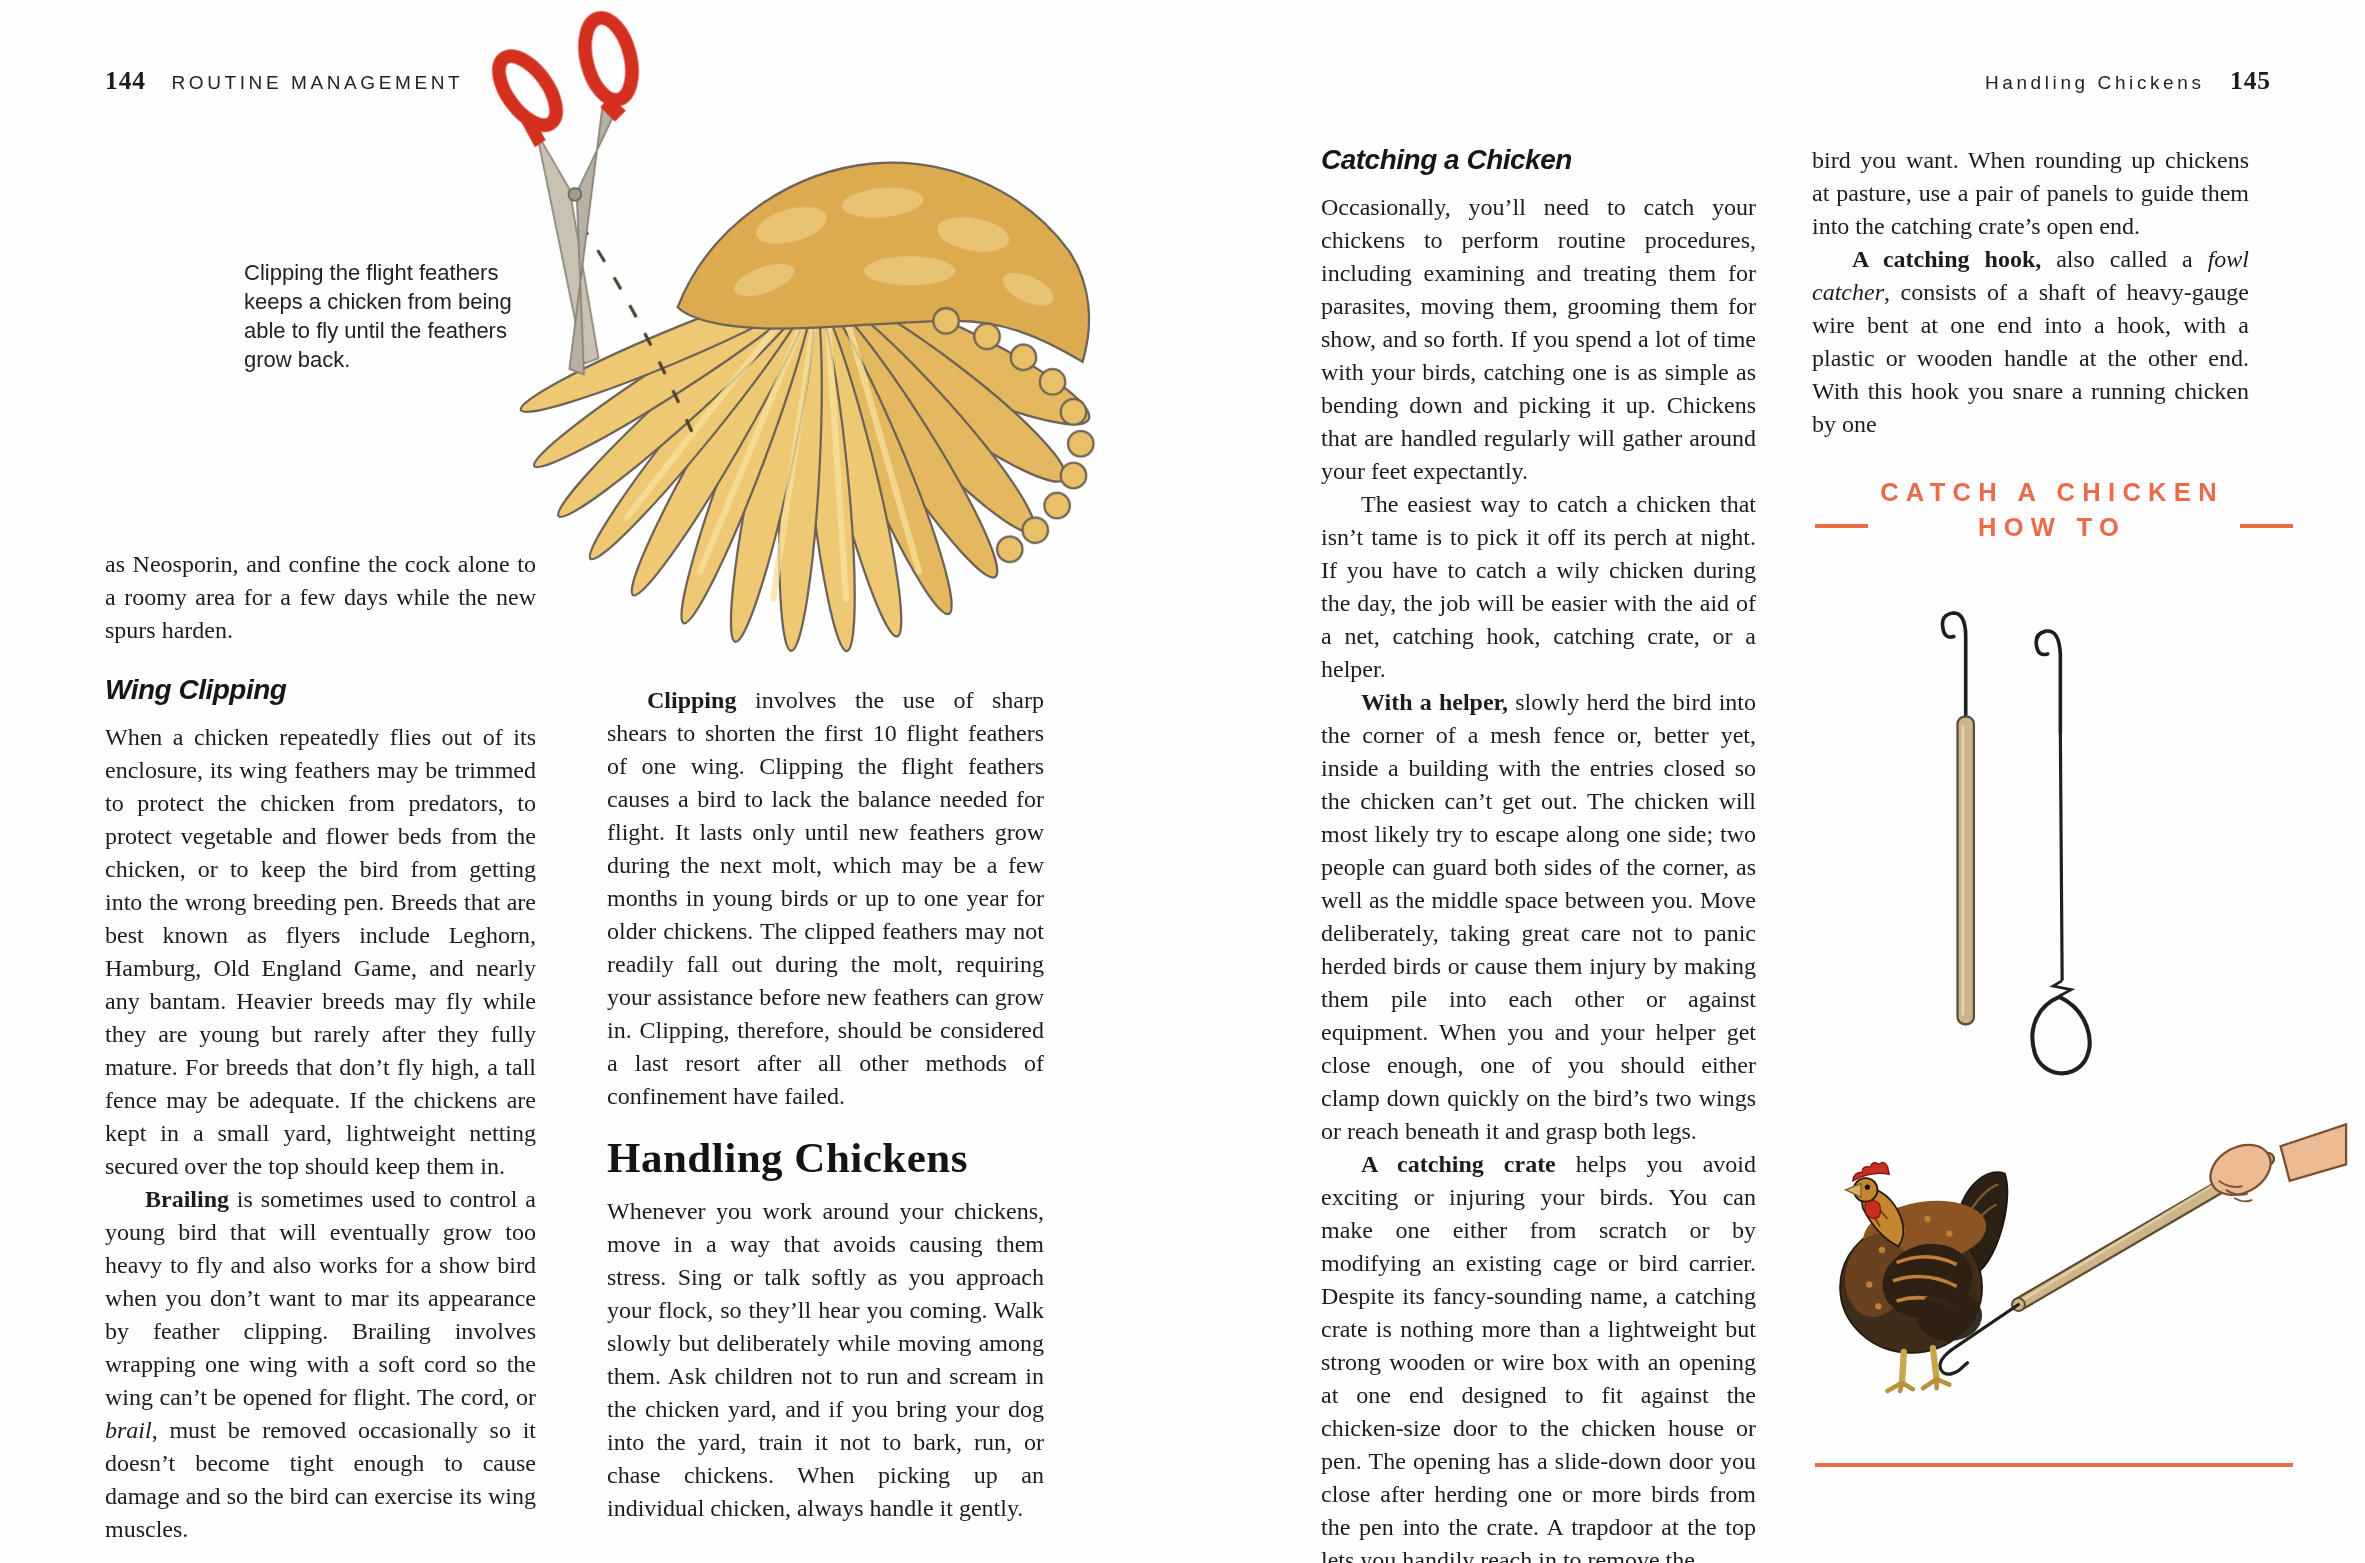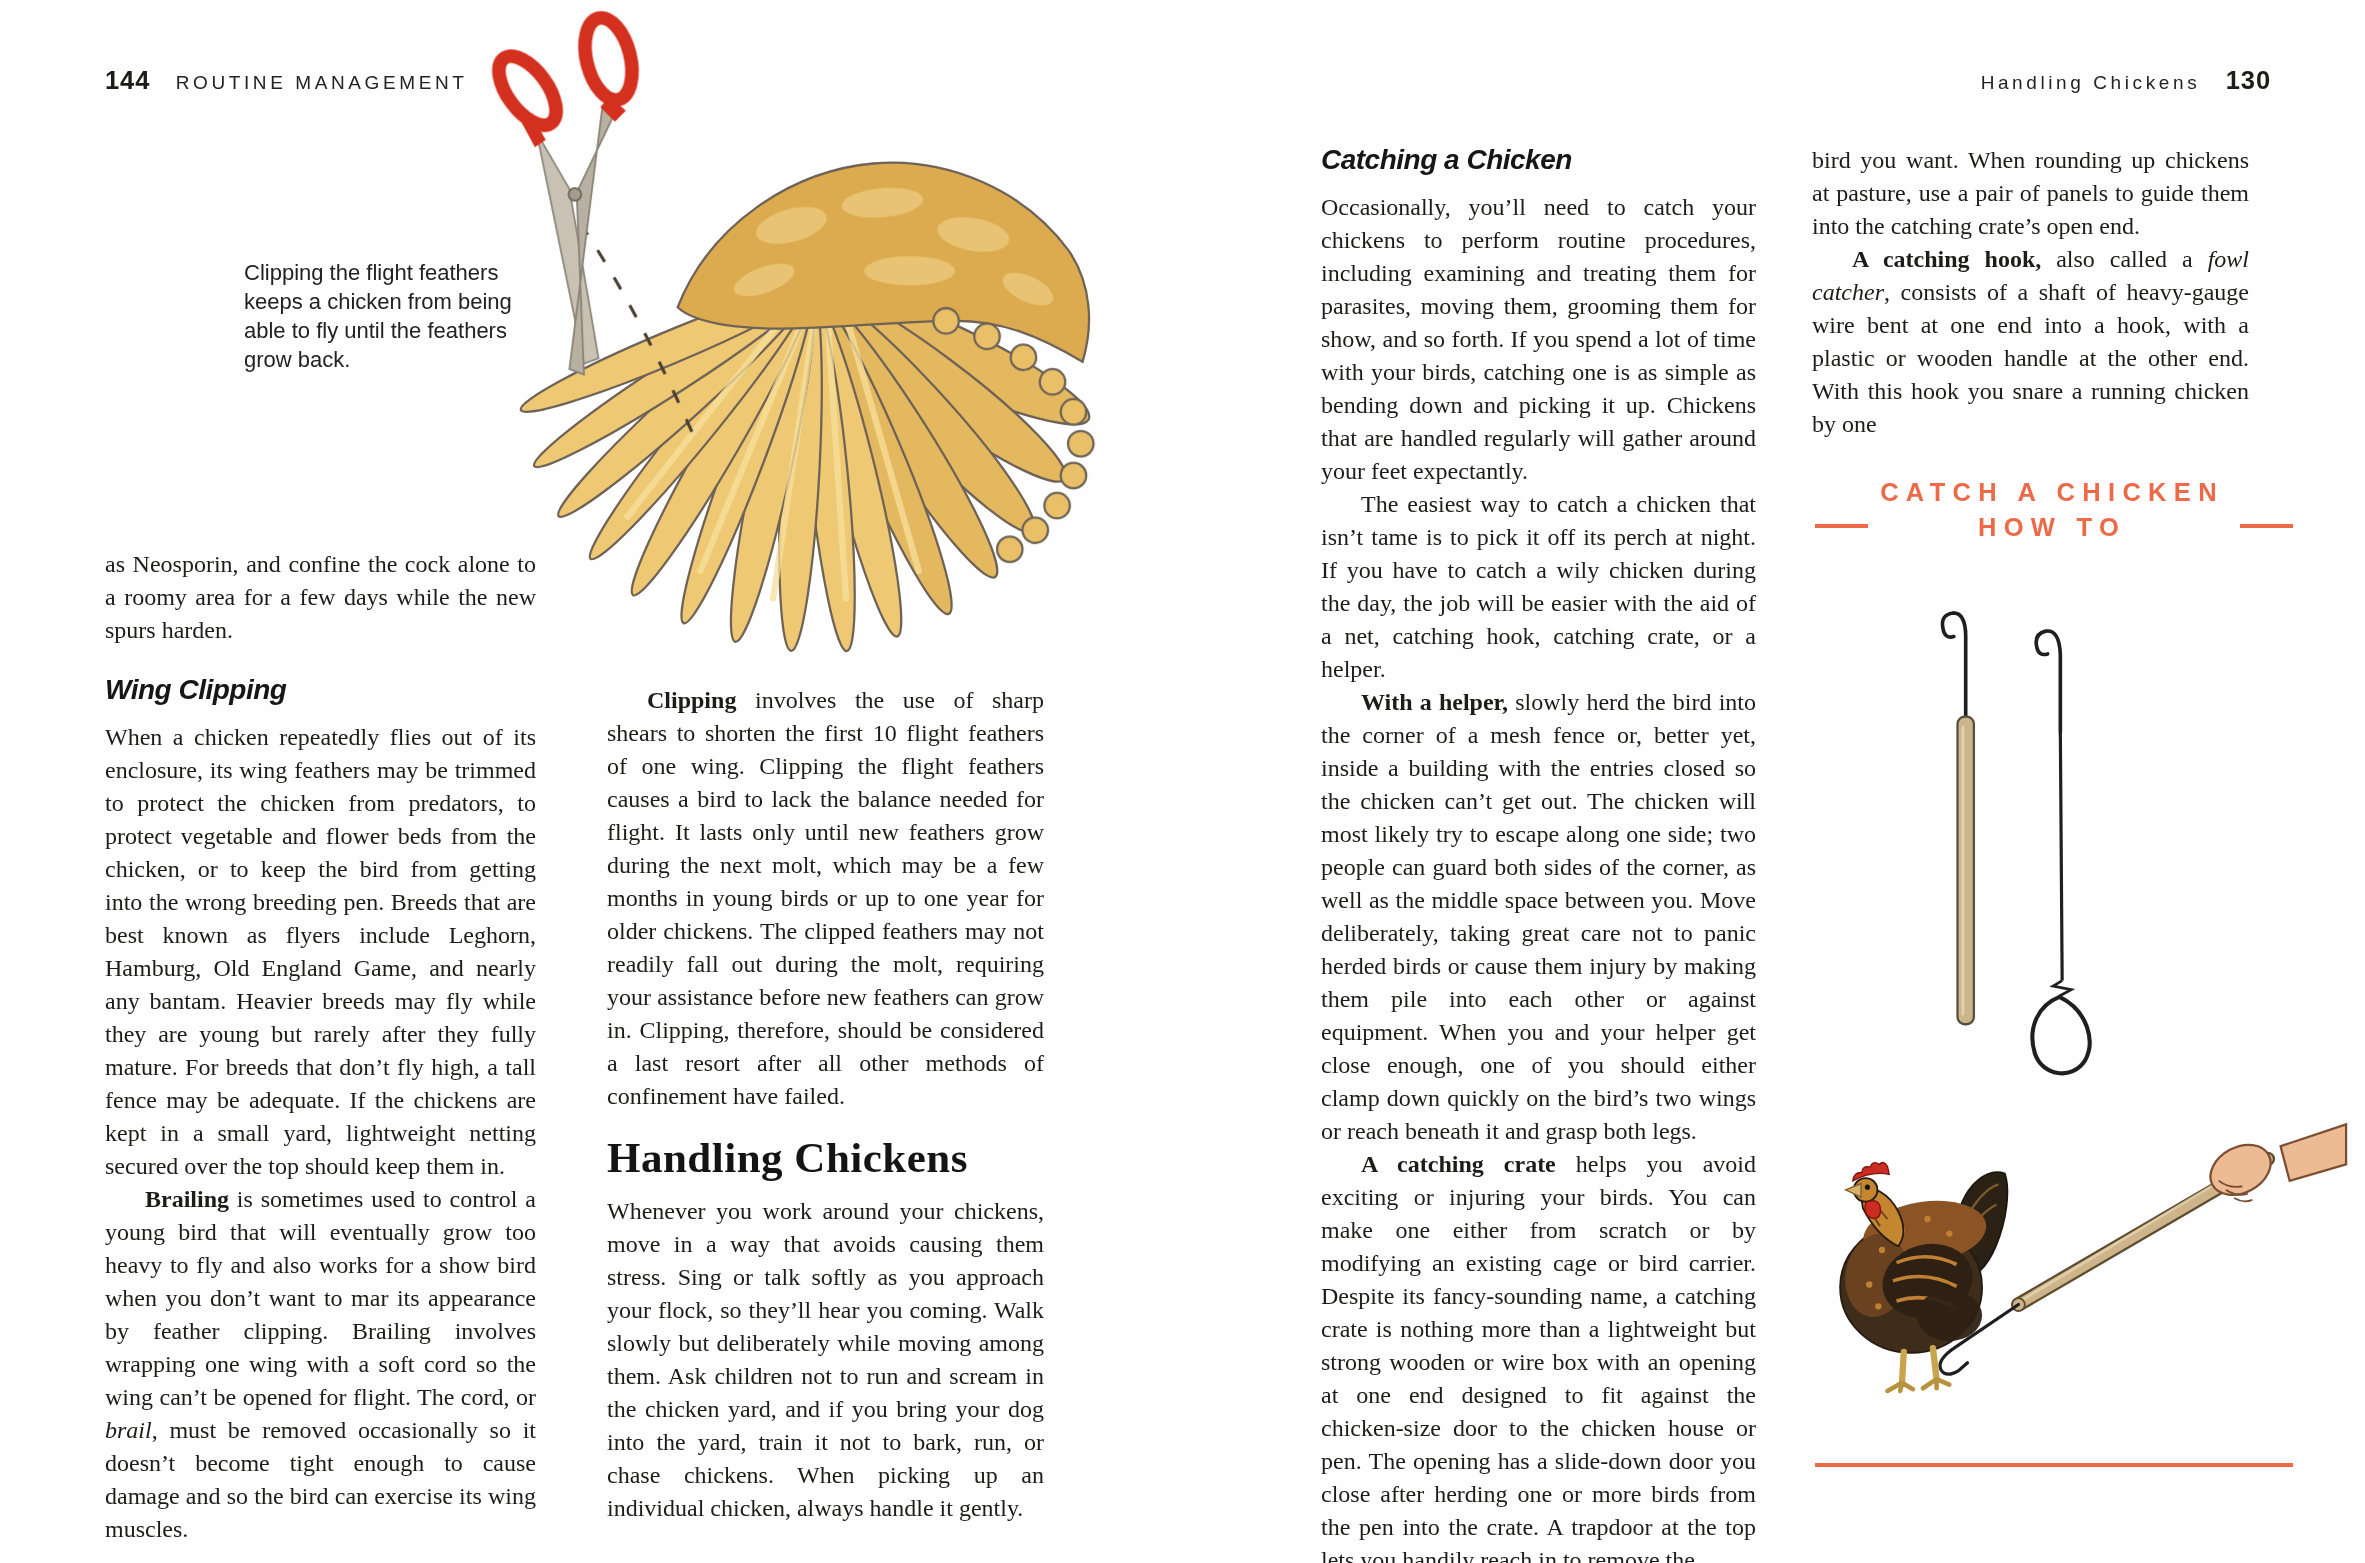--- a/index.html
+++ b/index.html
@@ -2,21 +2,21 @@
 <html lang="en" style="--accent: #ec6a48;font-size:14.6px"><head>
 <meta charset="utf-8">
 <style>
   html,body{margin:0;padding:0;background:#ddd;}
   .spread{
     position:relative;width:2366px;height:1563px;background:#fefefe;
     font-family:"Liberation Serif",serif;color:#1c1c1a;overflow:hidden;
   }
   
   .runhead{position:absolute;display:flex;align-items:baseline;gap:25.5px;}
-  .runhead .num{font-family:Liberation Sans, sans-serif;font-weight:bold;font-size:25.5px;letter-spacing:0.9px;}
+  .runhead .num{font-family:Liberation Serif, serif;font-weight:bold;font-size:25.5px;letter-spacing:0.9px;}
   .runhead .title{font-family:Liberation Sans, sans-serif;font-size:19px;letter-spacing:3.6px;color:#232323;}
   
   .col{position:absolute;}
   .para{margin:0;text-align:justify;font-size:24px;line-height:33px;hyphens:auto;}
   .para.indent{text-indent:40px;}
   .para b{font-weight:bold;}
   .para i{font-style:italic;}
   .subhead{
     font-family:"Liberation Sans",sans-serif;font-weight:bold;font-style:italic;
     font-size:28px;letter-spacing:-0.5px;margin:27px 0 14.6px 0;color:#161616;
@@ -137,21 +137,21 @@
         <p class="para indent"><b>Clipping</b> involves the use of sharp shears to shorten the first 10 flight feathers of one wing. Clipping the flight feathers causes a bird to lack the balance needed for flight. It lasts only until new feathers grow during the next molt, which may be a few months in young birds or up to one year for older chickens. The clipped feathers may not readily fall out during the molt, requiring your assistance before new feathers can grow in. Clipping, therefore, should be considered a last resort after all other methods of confinement have failed.</p>
       </div>
     <h1 class="chapterhead">Handling Chickens</h1>
     <div>
         <p class="para">Whenever you work around your chickens, move in a way that avoids causing them stress. Sing or talk softly as you approach your flock, so they’ll hear you coming. Walk slowly but deliberately while moving among them. Ask children not to run and scream in the chicken yard, and if you bring your dog into the yard, train it not to bark, run, or chase chickens. When picking up an individual chicken, always handle it gently.</p>
       </div>
   </div>
 
   <div class="runhead" style="right:95px;top:66px;">
     <span class="title">Handling Chickens</span>
-    <span class="num">130</span>
+    <span class="num">145</span>
   </div>
 
   <div class="col" style="left:1321px;top:144px;width:435px;">
     <h2 class="subhead first">Catching a Chicken</h2>
     <div>
         <p class="para">Occasionally, you’ll need to catch your chickens to perform routine procedures, including examining and treating them for parasites, moving them, grooming them for show, and so forth. If you spend a lot of time with your birds, catching one is as simple as bending down and picking it up. Chickens that are handled regularly will gather around your feet expectantly.</p>
         <p class="para indent">The easiest way to catch a chicken that isn’t tame is to pick it off its perch at night. If you have to catch a wily chicken during the day, the job will be easier with the aid of a net, catching hook, catching crate, or a helper.</p>
         <p class="para indent"><b>With a helper,</b> slowly herd the bird into the corner of a mesh fence or, better yet, inside a building with the entries closed so the chicken can’t get out. The chicken will most likely try to escape along one side; two people can guard both sides of the corner, as well as the middle space between you. Move deliberately, taking great care not to panic herded birds or cause them injury by making them pile into each other or against equipment. When you and your helper get close enough, one of you should either clamp down quickly on the bird’s two wings or reach beneath it and grasp both legs.</p>
         <p class="para indent"><b>A catching crate</b> helps you avoid exciting or injuring your birds. You can make one either from scratch or by modifying an existing cage or bird carrier. Despite its fancy-sounding name, a catching crate is nothing more than a lightweight but strong wooden or wire box with an opening at one end designed to fit against the chicken-size door to the chicken house or pen. The opening has a slide-down door you close after herding one or more birds from the pen into the crate. A trapdoor at the top lets you handily reach in to remove the</p>
       </div>

